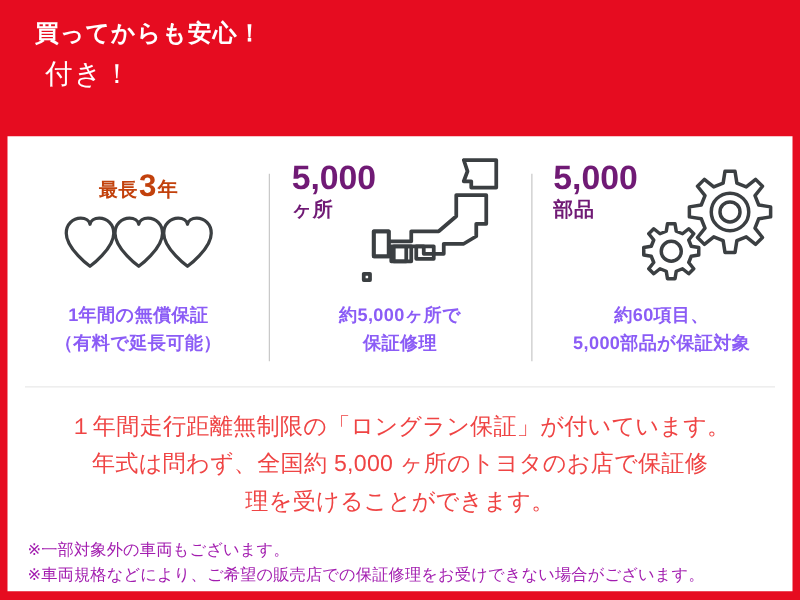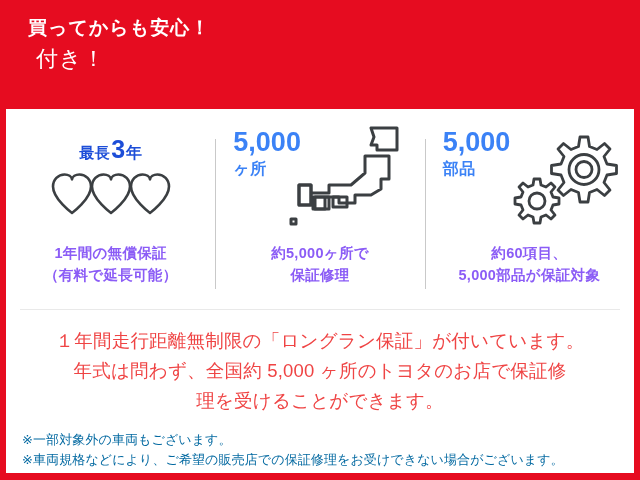--- a/index.html
+++ b/index.html
@@ -94,34 +94,34 @@
     line-height:1.5;
     letter-spacing:0.3px;
     margin-top:2px;
     white-space:nowrap;
   }
   
   .col1-label{
     display:flex;
     align-items:baseline;
     justify-content:center;
-    color:#1d4ed8;
+    color:#c2410c;
     line-height:1;
     margin-top:14px;
   }
   .col1-label .small{font-size:15px;font-weight:bold;letter-spacing:0.5px;}
   .col1-label .big{font-size:25px;font-weight:bold;margin:0 1px;}
   .col1-label .unit{font-size:16px;font-weight:bold;}
   .hearts{margin-top:8px;}
   
   .numblock{
     position:absolute;
     left:18px;
     top:6px;
-    color:#3b82f6;
+    color:#701a75;
     line-height:1;
     text-align:left;
   }
   .numblock .num{
     font-size:27px;
     font-weight:bold;
     letter-spacing:0px;
     display:block;
   }
   .numblock .unit{
@@ -152,21 +152,21 @@
     padding:16px 16px 0 16px;
     font-size:18.5px;
     color:#ef4444;
     line-height:1.62;
     letter-spacing:0.2px;
     text-align:center;
   }
   .notes{
     padding:14px 16px 0 16px;
     font-size:13px;
-    color:#0369a1;
+    color:#a21caf;
     line-height:1.55;
     letter-spacing:0.1px;
   }
   .note{white-space:nowrap;}
 </style>
 </head>
 <body>
 
 <div class="poster">
 

